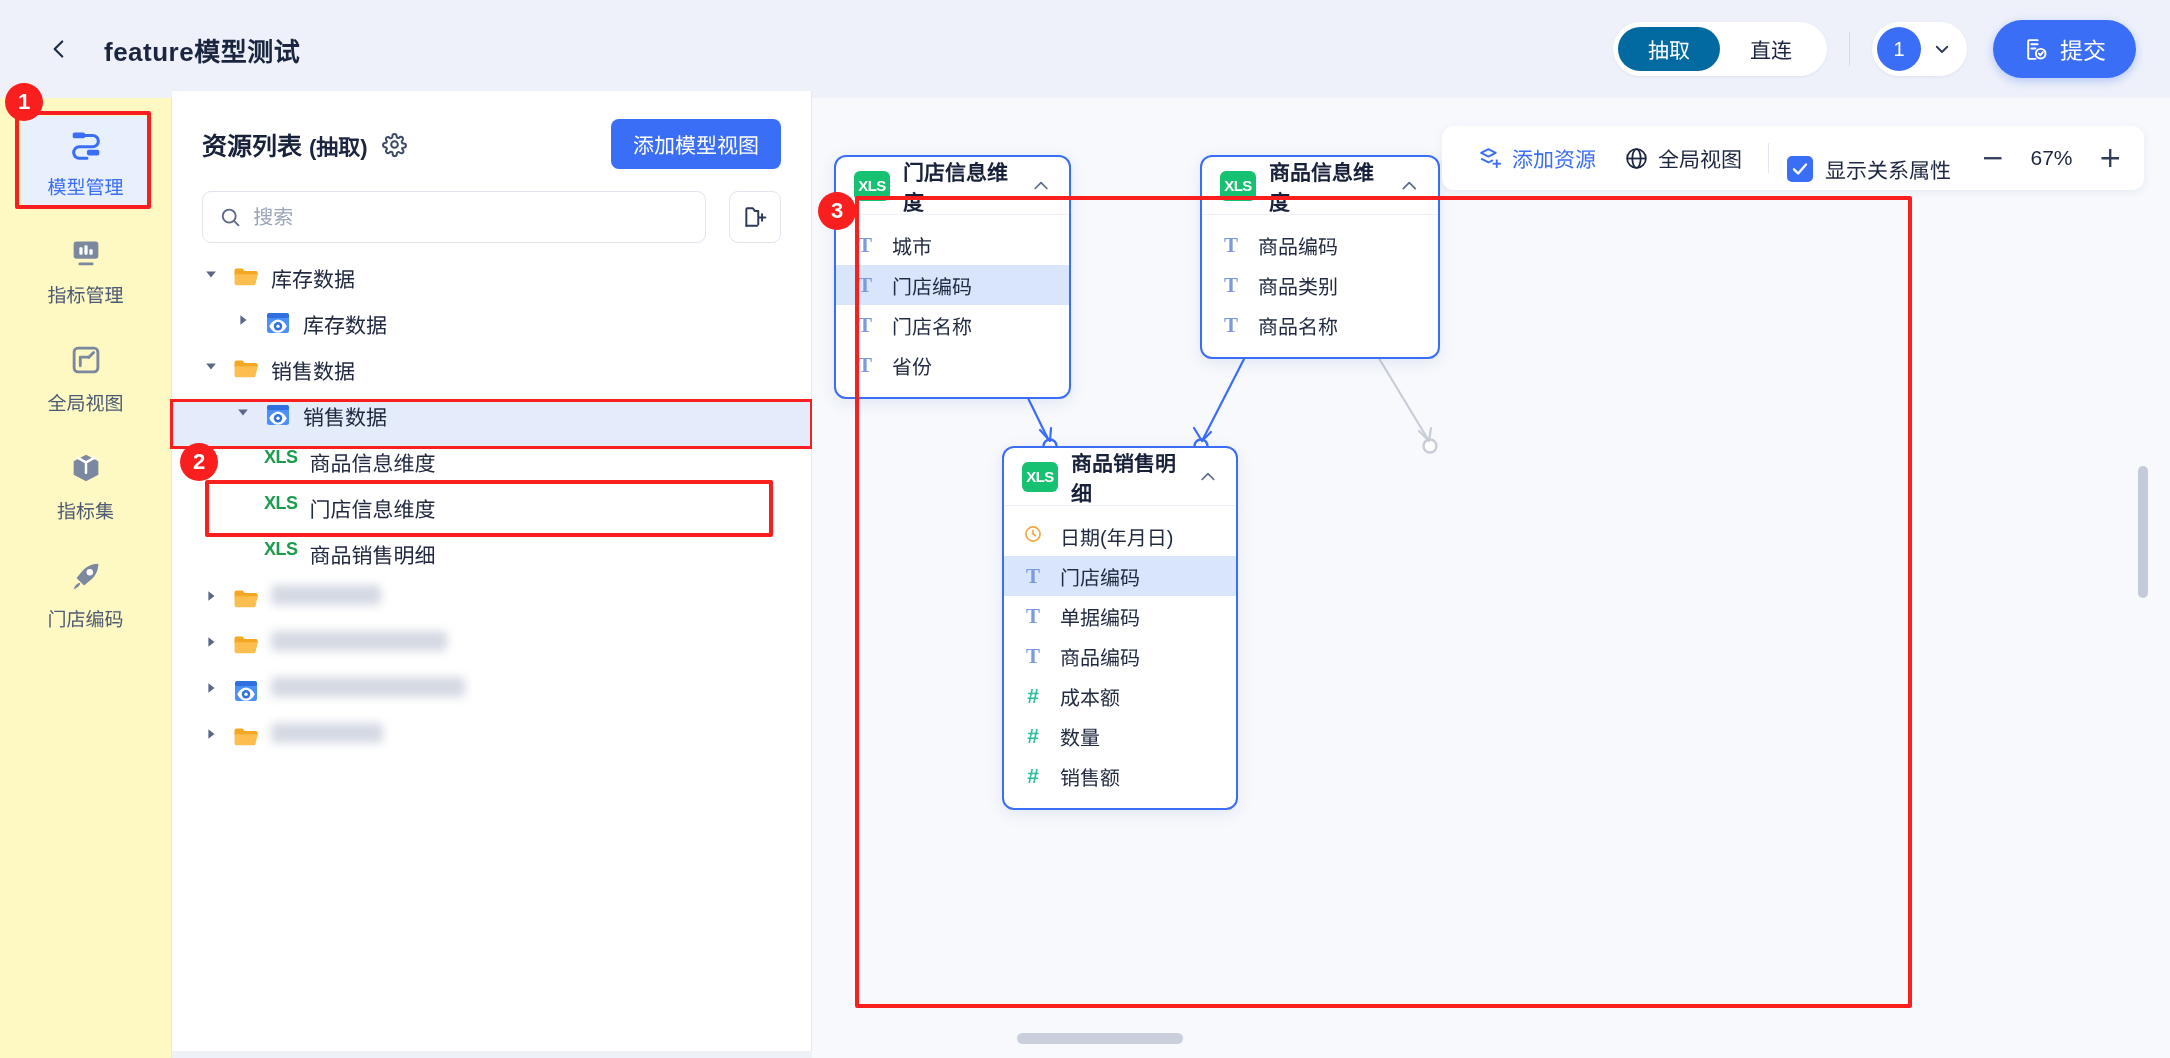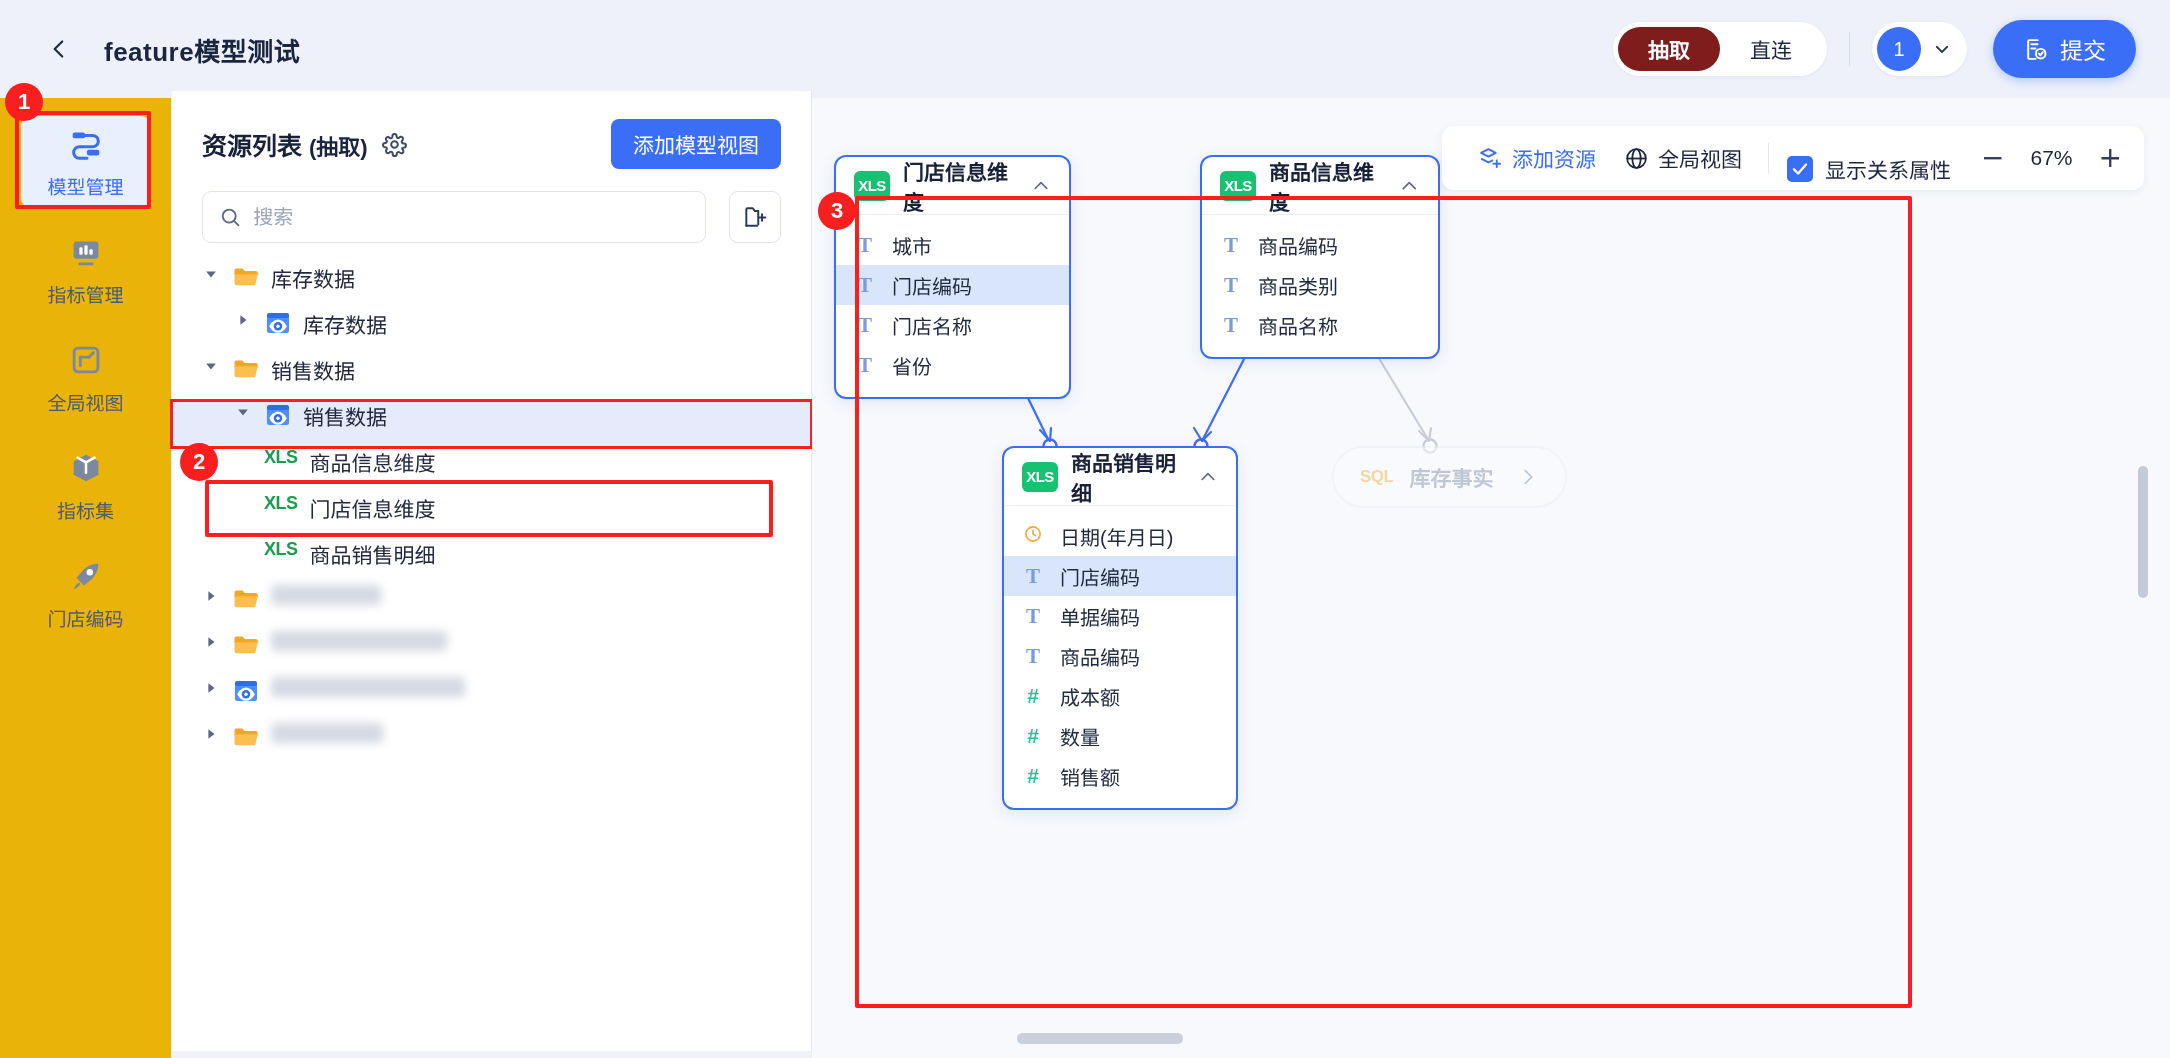--- a/index.html
+++ b/index.html
@@ -34,21 +34,21 @@
   }
   .seg {
     display: flex; align-items: center; background: #fff; border-radius: 28px;
     padding: 5px; height: 54px; box-shadow: 0 1px 3px rgba(40,60,110,.07);
   }
   .seg-item {
     height: 44px; padding: 0 30px; border-radius: 22px;
     display: flex; align-items: center; justify-content: center;
     font-size: 21px; color: #1c2640; cursor: pointer; white-space: nowrap;
   }
-  .seg-item.active { background: #7f1d1d; color: #fff; font-weight: bold; }
+  .seg-item.active { background: #0369a1; color: #fff; font-weight: normal; }
   .seg-divider { width: 1px; height: 34px; background: #d3dcec; margin: 0 22px; }
   .ver-pill {
     display: flex; align-items: center; background: #fff; border-radius: 28px;
     height: 54px; padding: 5px 16px 5px 5px; gap: 12px;
     box-shadow: 0 1px 3px rgba(40,60,110,.07); cursor: pointer;
   }
   .ver-circle {
     width: 44px; height: 44px; border-radius: 50%; background: #3b6ef6;
     color: #fff; font-size: 20px; display: flex; align-items: center; justify-content: center;
   }
@@ -56,21 +56,21 @@
   .submit-btn {
     margin-left: 26px; height: 58px; border-radius: 29px; background: #3b6ef6;
     color: #fff; display: flex; align-items: center; gap: 12px;
     padding: 0 30px; font-size: 23px; cursor: pointer;
     box-shadow: 0 3px 10px rgba(59,110,246,.33);
   }
 
   
   .leftnav {
     position: absolute; left: 0; top: 98px; width: 172px; height: 960px;
-    background: #eab308; border-right: 1px solid #e6eaf3;
+    background: #fef9c3; border-right: 1px solid #e6eaf3;
     padding-top: 18px;
   }
   .nav-item {
     width: 130px; margin: 0 auto 16px auto; height: 92px; border-radius: 10px;
     display: flex; flex-direction: column; align-items: center; justify-content: center;
     gap: 9px; cursor: pointer; color: #4d5a75;
   }
   .nav-item.active { background: #e8effd; color: #3b6ef6; }
   .nav-label { font-size: 19px; }
   .nav-icon { width: 38px; height: 38px; display: block; }
@@ -643,27 +643,20 @@
             <span class="ftype num">#</span>
             <span>数量</span>
           </div>
           <div class="field">
             <span class="ftype num">#</span>
             <span>销售额</span>
           </div>
         </div>
     </div>
 
-    <div class="node-faded" style="left:520px; top:348px; width:235px;">
-      <span class="sql-badge">SQL</span>
-      <span class="faded-title">库存事实</span>
-      <svg class="faded-chev" width="22" height="22" viewBox="0 0 24 24" fill="none" stroke="currentColor" stroke-width="2" stroke-linecap="round" stroke-linejoin="round" style="margin-left:auto">
-        <polyline points="9 5 16 12 9 19"></polyline>
-      </svg>
-    </div>
 
     <div class="canvas-bottom-strip"></div>
     <div class="vscroll"></div>
     <div class="hscroll"></div>
   </div>
 
   <div class="redbox" style="left:15px; top:111px; width:136px; height:98px;"></div>
   <div class="badge" style="left:5px; top:83px;">1</div>
 
   <div class="redbox" style="left:205px; top:480px; width:568px; height:57px;"></div>

